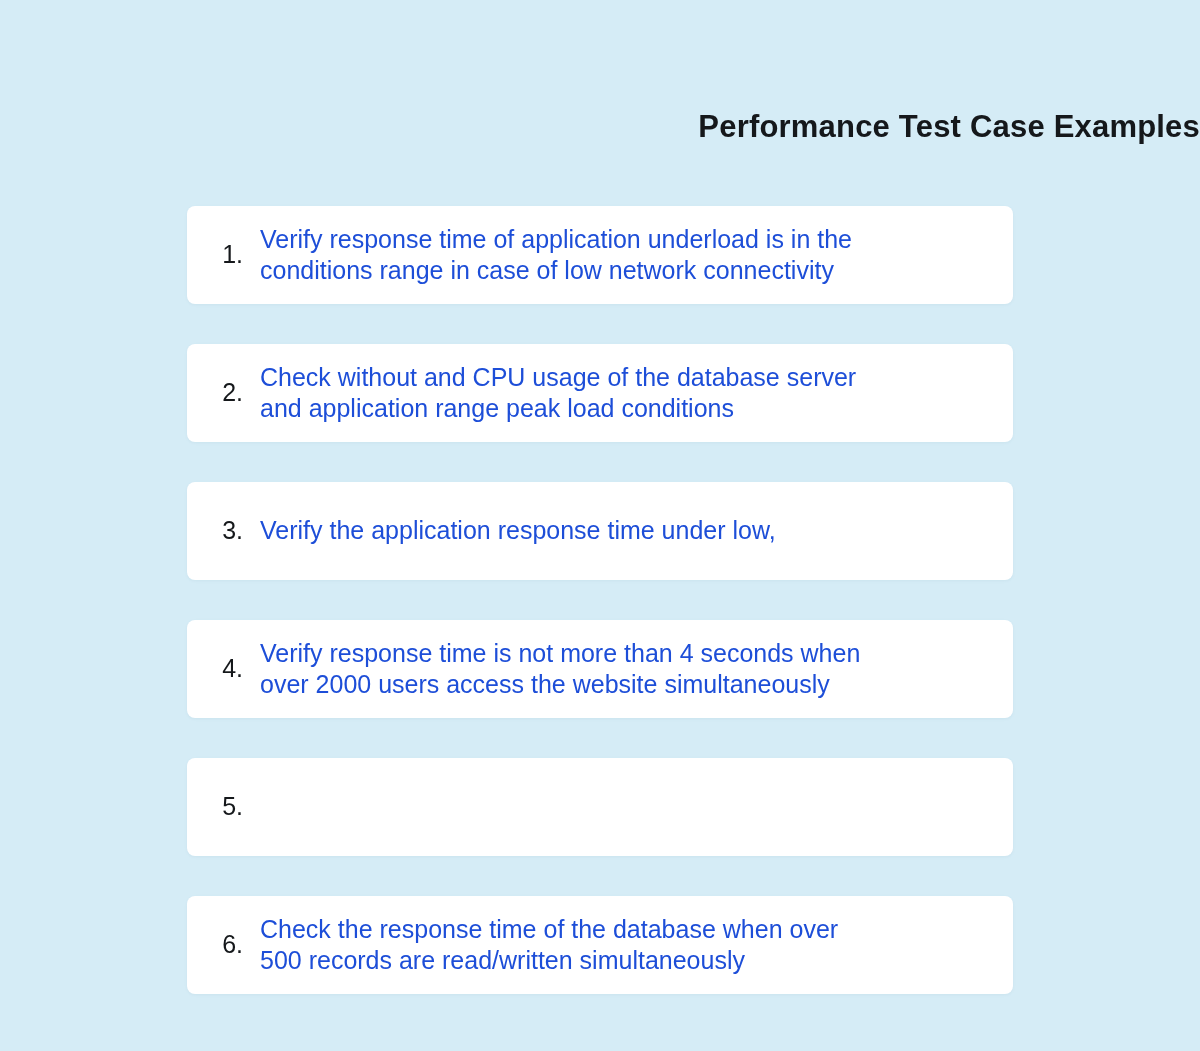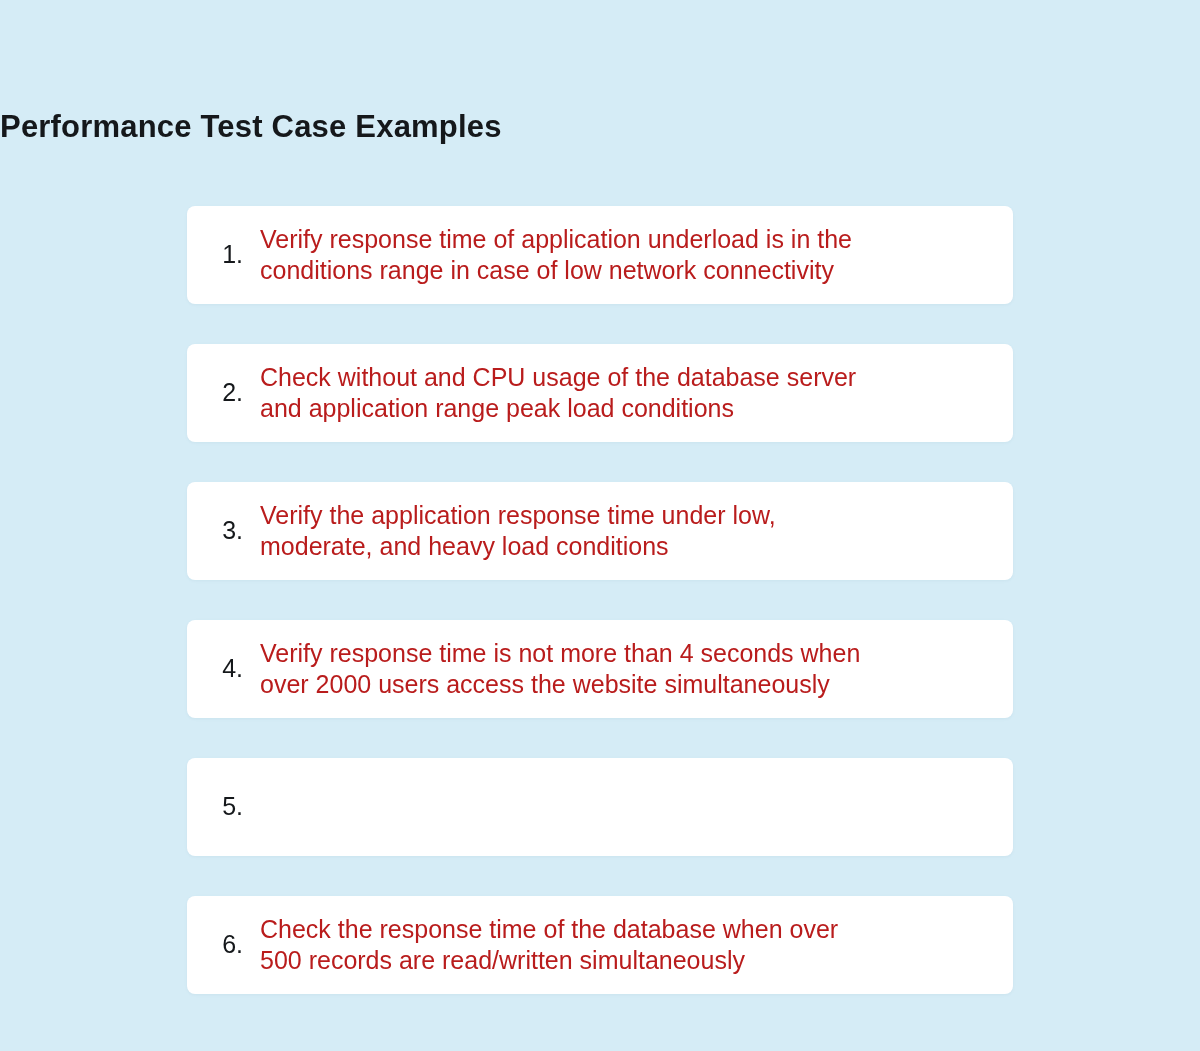--- a/index.html
+++ b/index.html
@@ -9,21 +9,21 @@
   body {
     width: 1200px;
     height: 1051px;
     background: #d5ecf6;
     font-family: "Liberation Sans", sans-serif;
     color: #15181b;
     overflow: hidden;
   }
   .page-title {
     padding-top: 88px;
-    text-align: left;
+    text-align: right;
     font-size: 31px;
     font-weight: bold;
     letter-spacing: 0.2px;
     color: #15181b;
   }
   .cards {
     width: 826px;
     margin: 61px auto 0 auto;
   }
   .card {
@@ -43,21 +43,21 @@
     flex-shrink: 0;
     text-align: right;
     font-size: 25px;
     line-height: 31px;
     margin-right: 17px;
     color: #15181b;
   }
   .card-text {
     font-size: 25px;
     line-height: 31px;
-    color: #b91c1c;
+    color: #1d4ed8;
   }
 </style>
 </head>
 <body>
 
 <h1 class="page-title">Performance Test Case Examples</h1>
 
 <div class="cards">
 
   <div class="card">
@@ -73,21 +73,20 @@
     <div class="card-text">
       <div>Check without and CPU usage of the database server</div>
       <div>and application range peak load conditions</div>
     </div>
   </div>
 
   <div class="card">
     <div class="card-number">3.</div>
     <div class="card-text">
       <div>Verify the application response time under low,</div>
-      <div>moderate, and heavy load conditions</div>
     </div>
   </div>
 
   <div class="card">
     <div class="card-number">4.</div>
     <div class="card-text">
       <div>Verify response time is not more than 4 seconds when</div>
       <div>over 2000 users access the website simultaneously</div>
     </div>
   </div>

